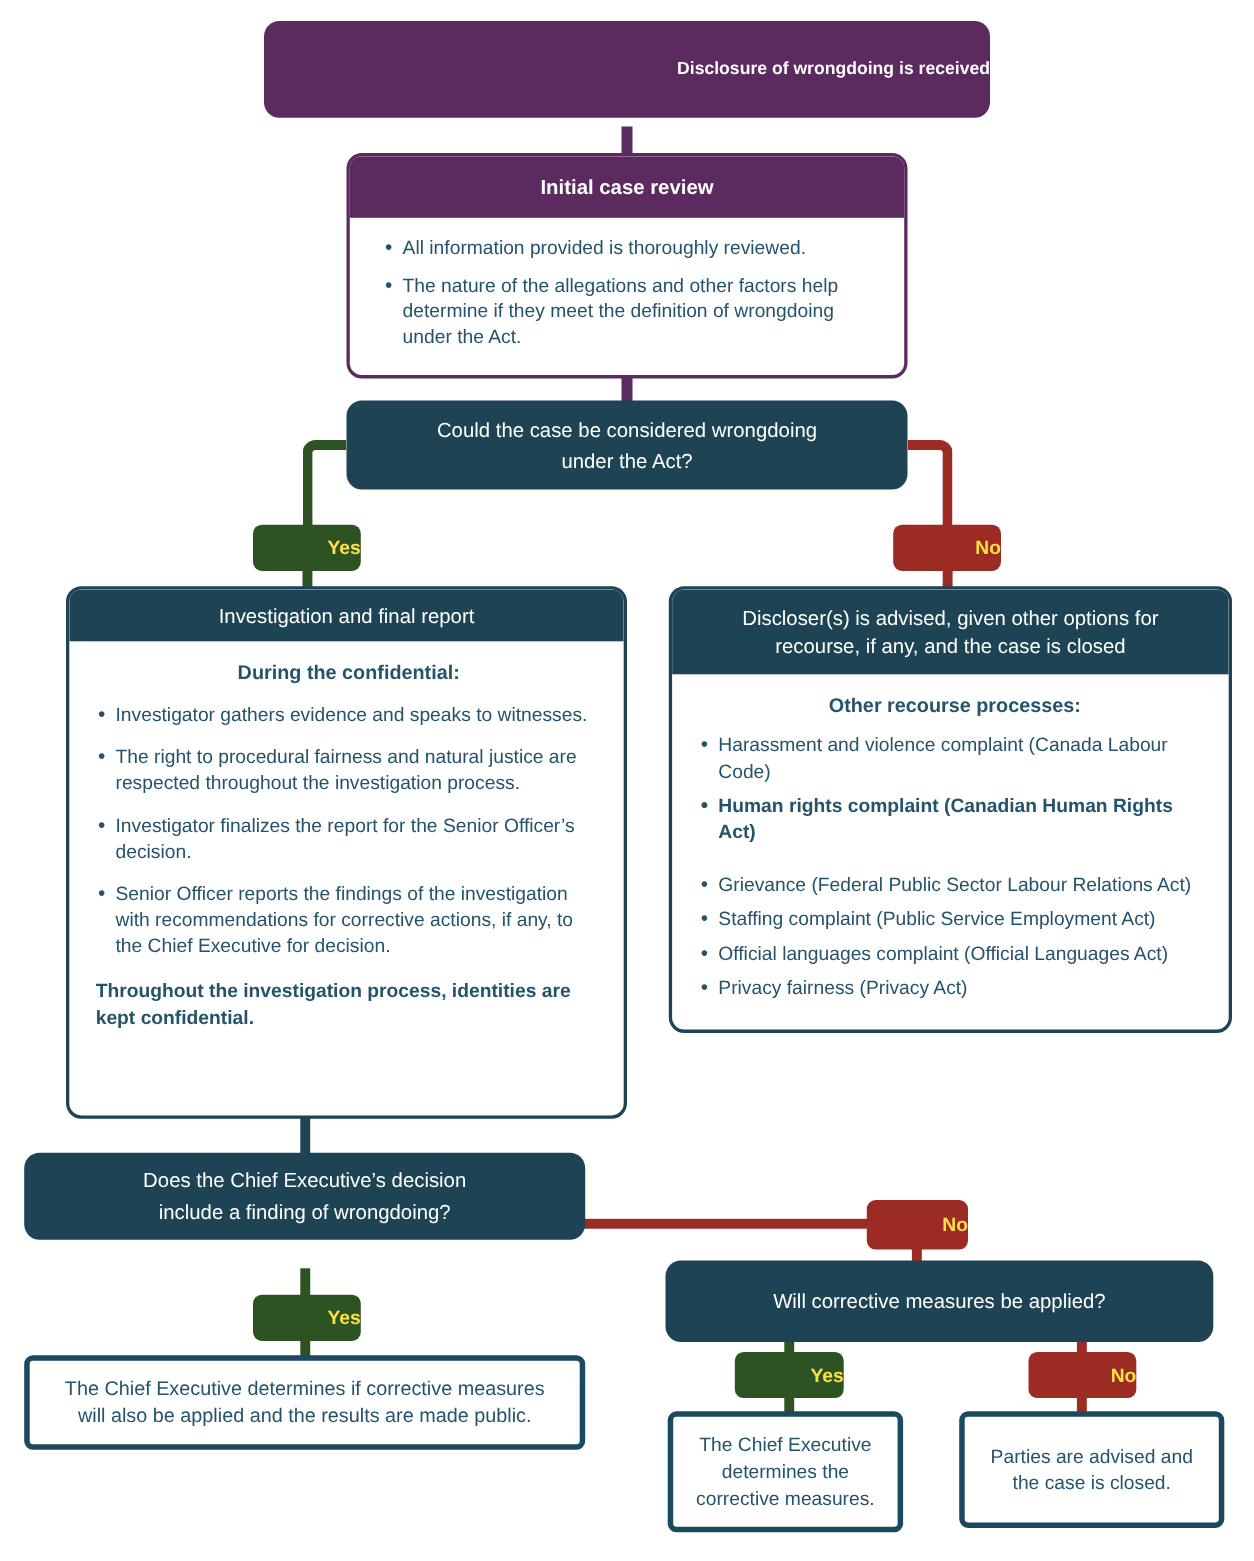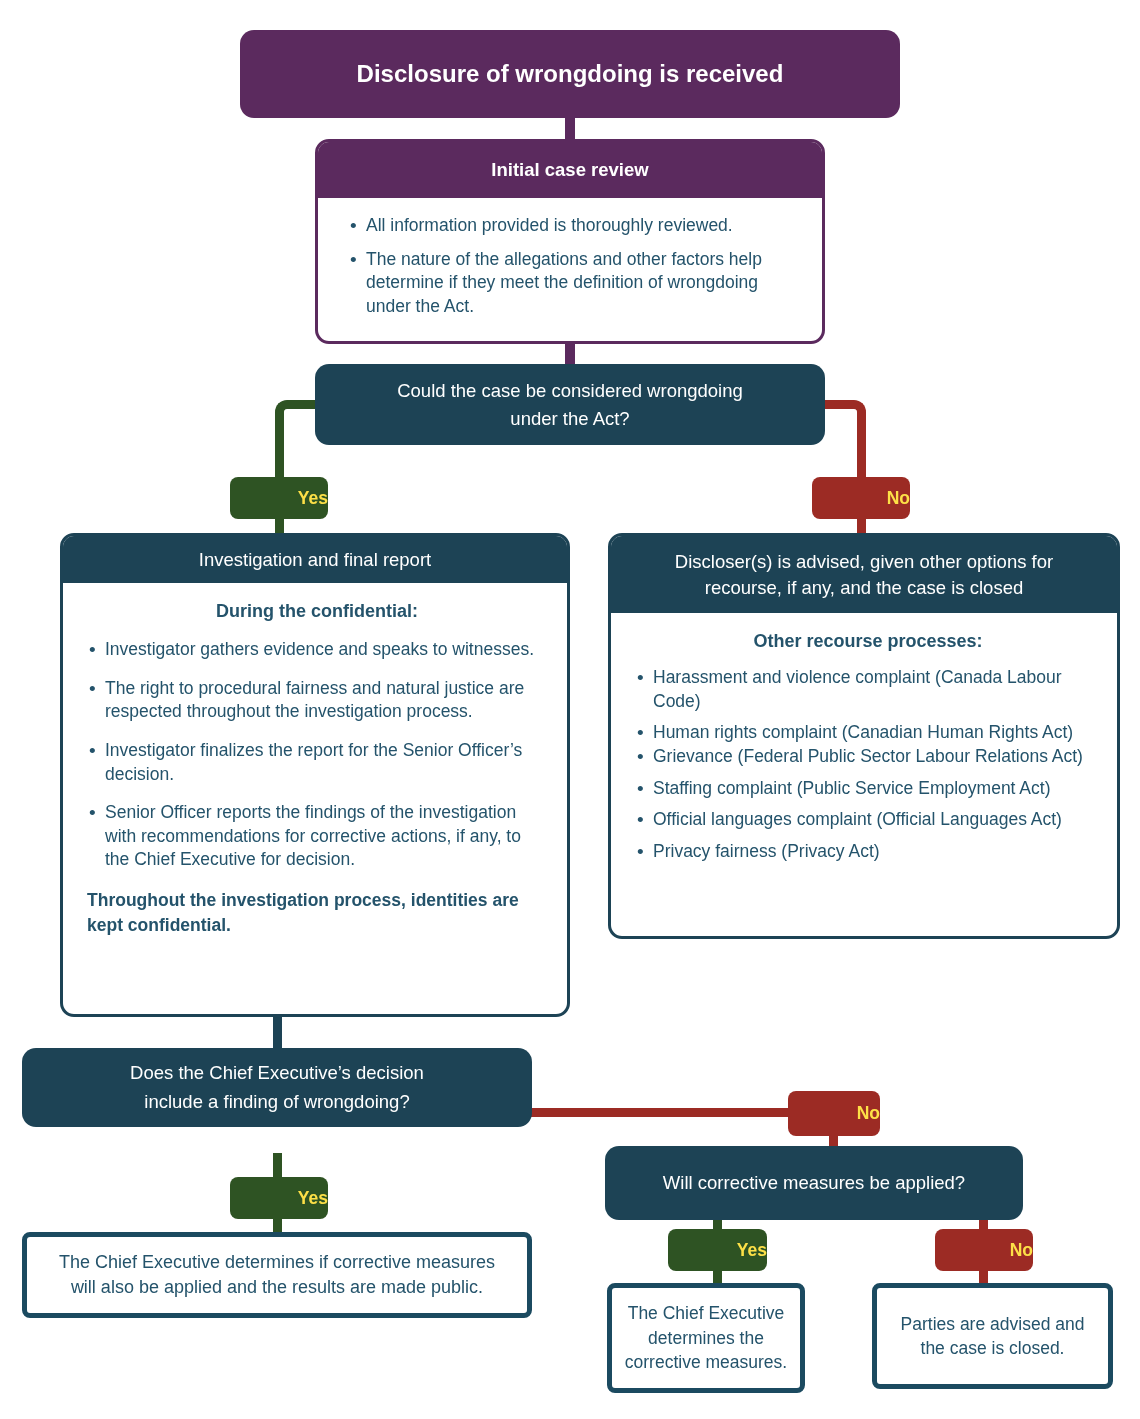--- a/index.html
+++ b/index.html
@@ -73,21 +73,21 @@
   <div class="vline green-line" style="left:273px;top:1215px;width:9px;height:19px;"></div>
 
   <div class="vline red-line" style="left:528px;top:1108px;width:262px;height:9px;"></div>
   <div class="vline red-line" style="left:829px;top:1132px;width:9px;height:16px;"></div>
 
   <div class="vline green-line" style="left:713px;top:1216px;width:9px;height:15px;"></div>
   <div class="vline green-line" style="left:713px;top:1268px;width:9px;height:17px;"></div>
   <div class="vline red-line" style="left:979px;top:1216px;width:9px;height:15px;"></div>
   <div class="vline red-line" style="left:979px;top:1268px;width:9px;height:17px;"></div>
 
-  <div class="abs fill-node fill-purple" style="left:240px;top:30px;width:660px;height:88px;font-weight:bold;font-size:24px;">
+  <div class="abs fill-node fill-purple" style="left:240px;top:19px;width:660px;height:88px;font-weight:bold;font-size:16px;justify-content:flex-end;">
     <span>Disclosure of wrongdoing is received</span>
   </div>
 
   <div class="abs fill-node fill-teal" style="left:315px;top:364px;width:510px;height:81px;font-size:18.5px;line-height:1.5;padding:0 70px;">
     <span>Could the case be considered wrongdoing under the Act?</span>
   </div>
 
   <div class="abs card purple" style="left:315px;top:139px;width:510px;height:205px;">
     <div class="card-hdr" style="height:56px;">Initial case review</div>
     <div class="card-body" style="padding:16px 24px 0 30px;">
@@ -118,21 +118,21 @@
       <div style="font-weight:bold;margin-top:16px;line-height:1.4;">Throughout the investigation process, identities are kept confidential.</div>
     </div>
   </div>
 
   <div class="abs card teal" style="left:608px;top:533px;width:512px;height:406px;">
     <div class="card-hdr" style="height:77px;padding:0 44px;">Discloser(s) is advised, given other options for recourse, if any, and the case is closed</div>
     <div class="card-body" style="padding:14px 16px 0 24px;">
       <div class="center-heading" style="margin:4px 0 14px 0;">Other recourse processes:</div>
       <ul class="blist">
         <li style="margin-bottom:8px;">Harassment and violence complaint (Canada Labour Code)</li>
-        <li style="margin-bottom:0;">Human rights complaint (Canadian Human Rights Act)</li>
+        <li style="margin-bottom:24px;font-weight:bold;">Human rights complaint (Canadian Human Rights Act)</li>
         <li style="margin-bottom:8px;">Grievance (Federal Public Sector Labour Relations Act)</li>
         <li style="margin-bottom:8px;">Staffing complaint (Public Service Employment Act)</li>
         <li style="margin-bottom:8px;">Official languages complaint (Official Languages Act)</li>
         <li>Privacy fairness (Privacy Act)</li>
       </ul>
     </div>
   </div>
 
   <div class="abs fill-node fill-teal" style="left:22px;top:1048px;width:510px;height:79px;font-size:18.5px;line-height:1.55;padding:0 95px;">
     <span>Does the Chief Executive’s decision include a finding of wrongdoing?</span>
@@ -143,31 +143,31 @@
   </div>
 
   <div class="abs chip chip-red" style="left:788px;top:1091px;width:92px;height:45px;">
     <span>No</span>
   </div>
 
   <div class="abs result" style="left:22px;top:1232px;width:510px;height:86px;font-size:18px;padding:0 18px;">
     <span>The Chief Executive determines if corrective measures will also be applied and the results are made public.</span>
   </div>
 
-  <div class="abs fill-node fill-teal" style="left:605px;top:1146px;width:418px;height:74px;font-size:18.5px;">
+  <div class="abs fill-node fill-teal" style="left:605px;top:1146px;width:498px;height:74px;font-size:18.5px;">
     <span>Will corrective measures be applied?</span>
   </div>
 
   <div class="abs chip chip-green" style="left:668px;top:1229px;width:99px;height:42px;">
     <span>Yes</span>
   </div>
   <div class="abs chip chip-red" style="left:935px;top:1229px;width:98px;height:42px;">
     <span>No</span>
   </div>
 
-  <div class="abs result" style="left:607px;top:1283px;width:198px;height:110px;font-size:17.5px;padding:0 12px;">
+  <div class="abs result" style="left:607px;top:1283px;width:214px;height:110px;font-size:17.5px;padding:0 12px;">
     <span>The Chief Executive determines the corrective measures.</span>
   </div>
   <div class="abs result" style="left:872px;top:1283px;width:241px;height:106px;font-size:17.5px;padding:0 20px;align-items:center;">
     <span>Parties are advised and the case is closed.</span>
   </div>
 
 </div>
 
 </body></html>

